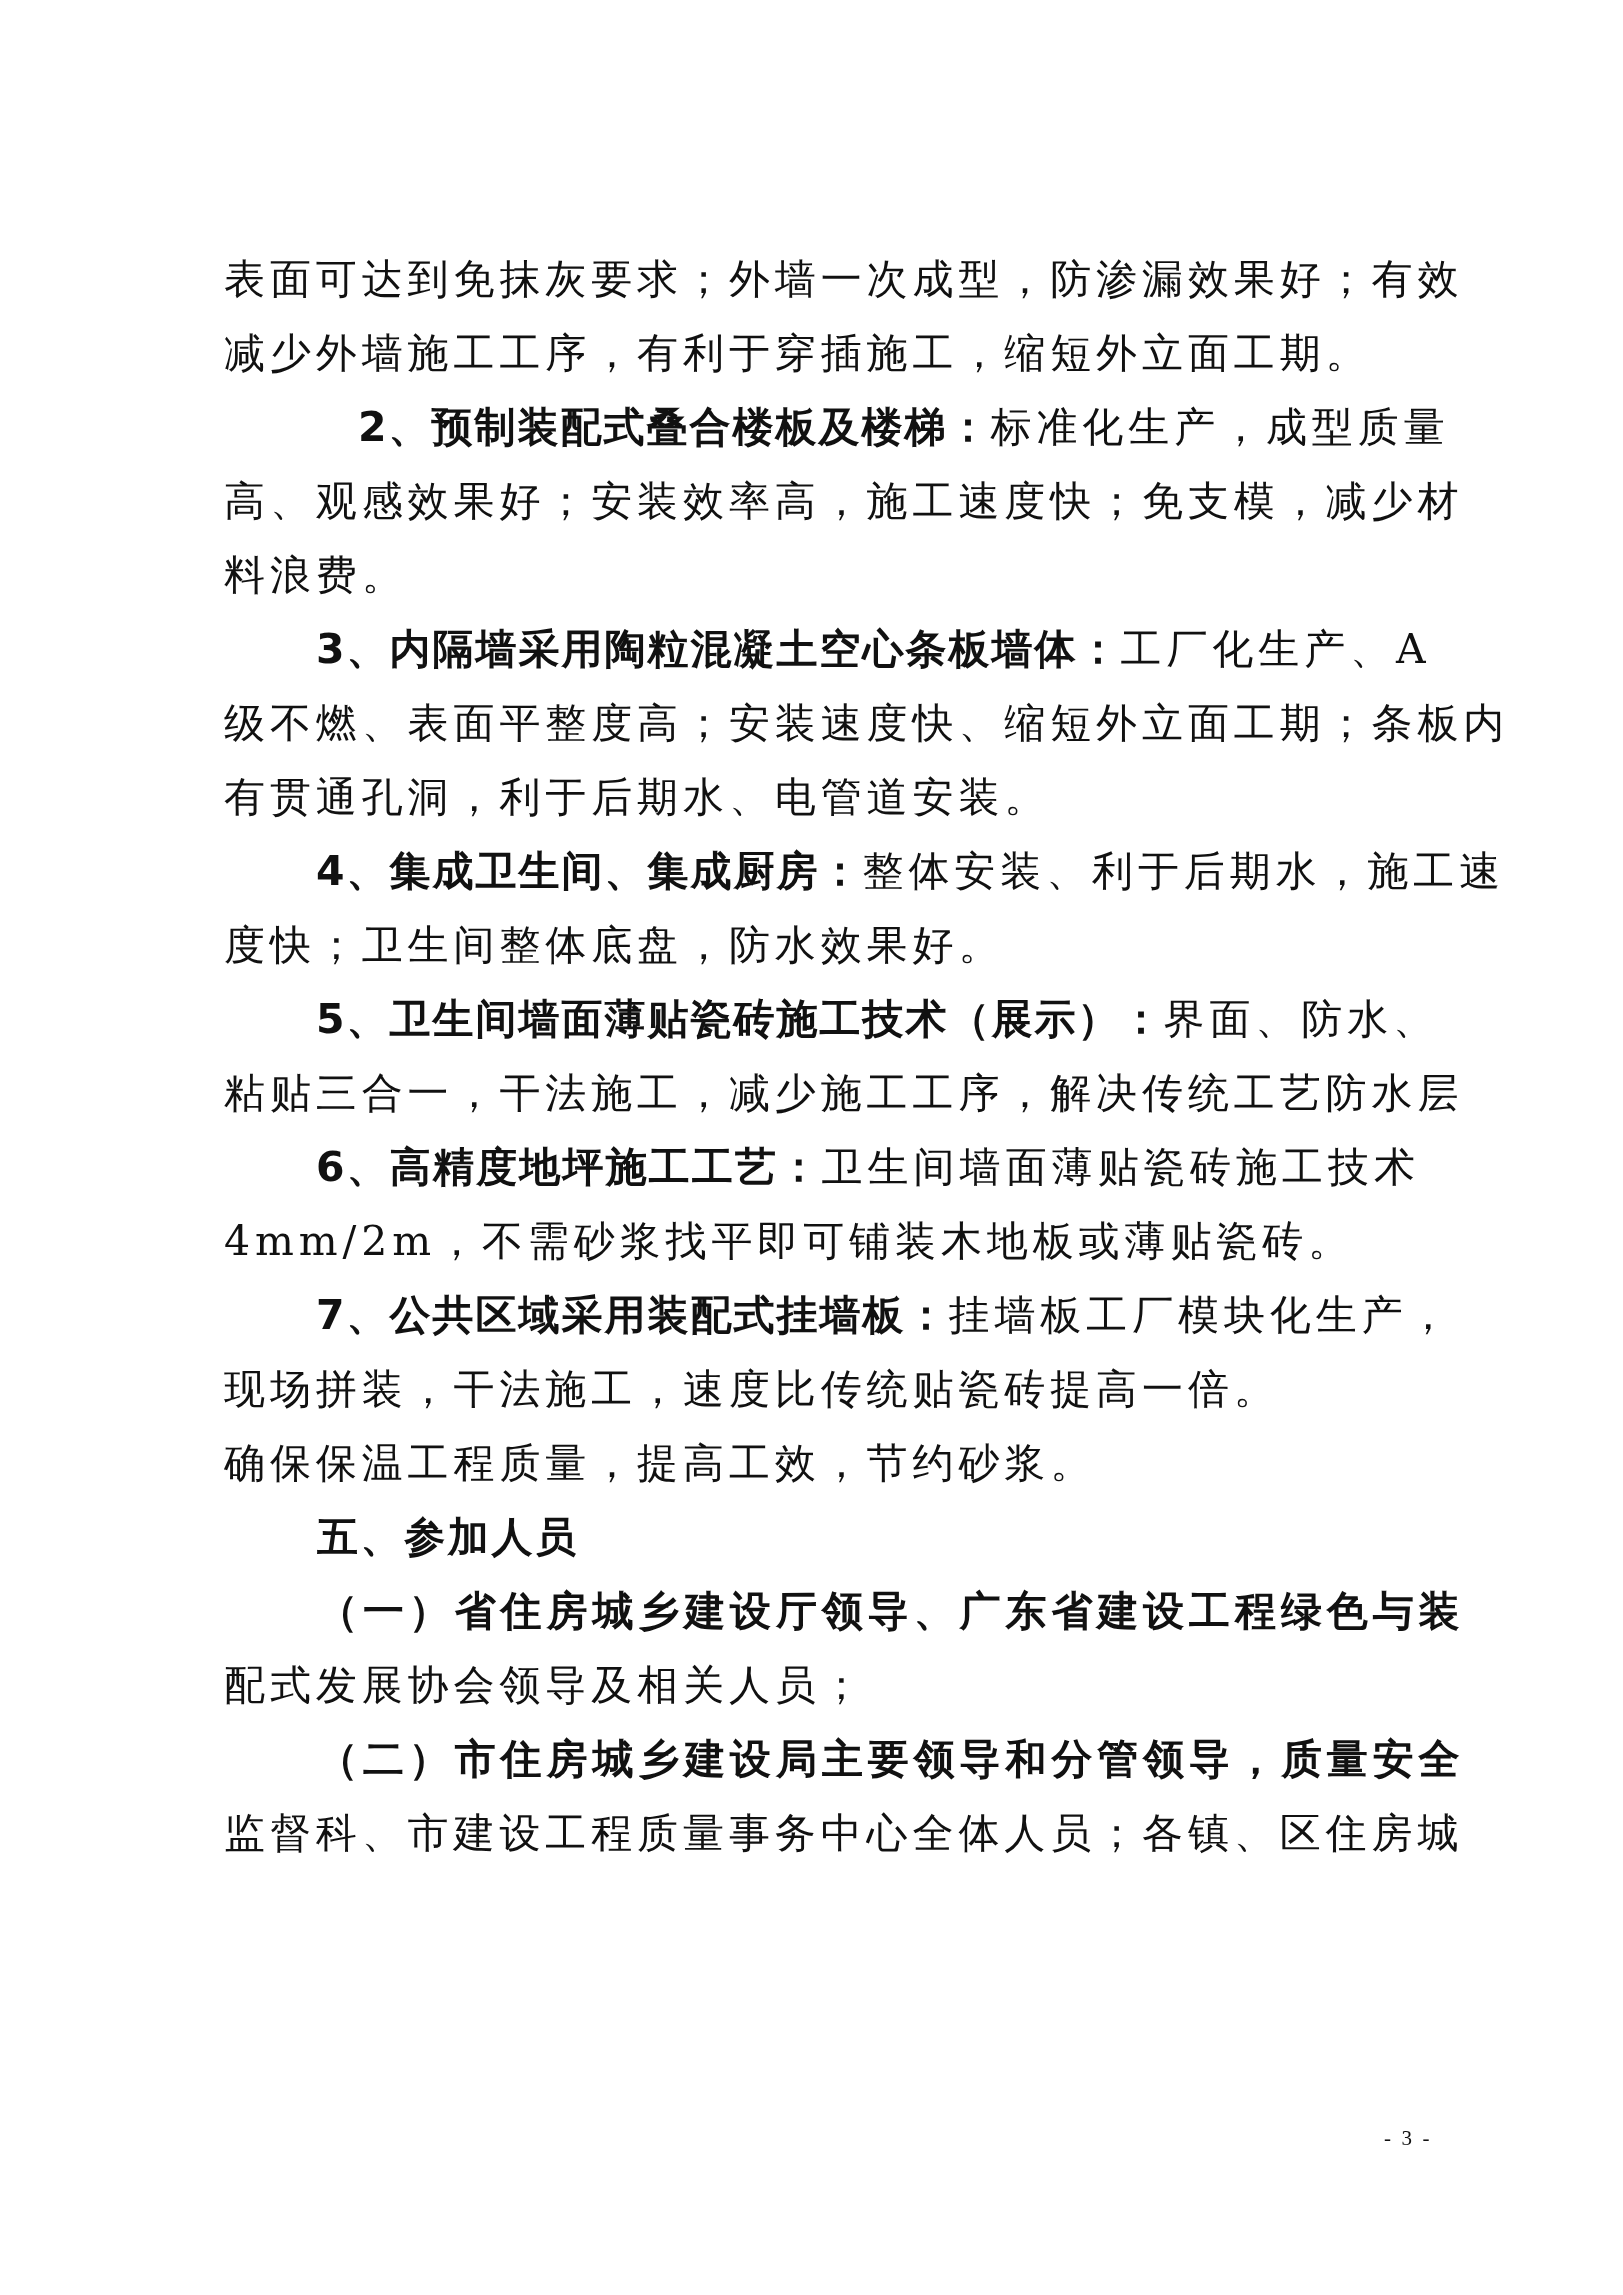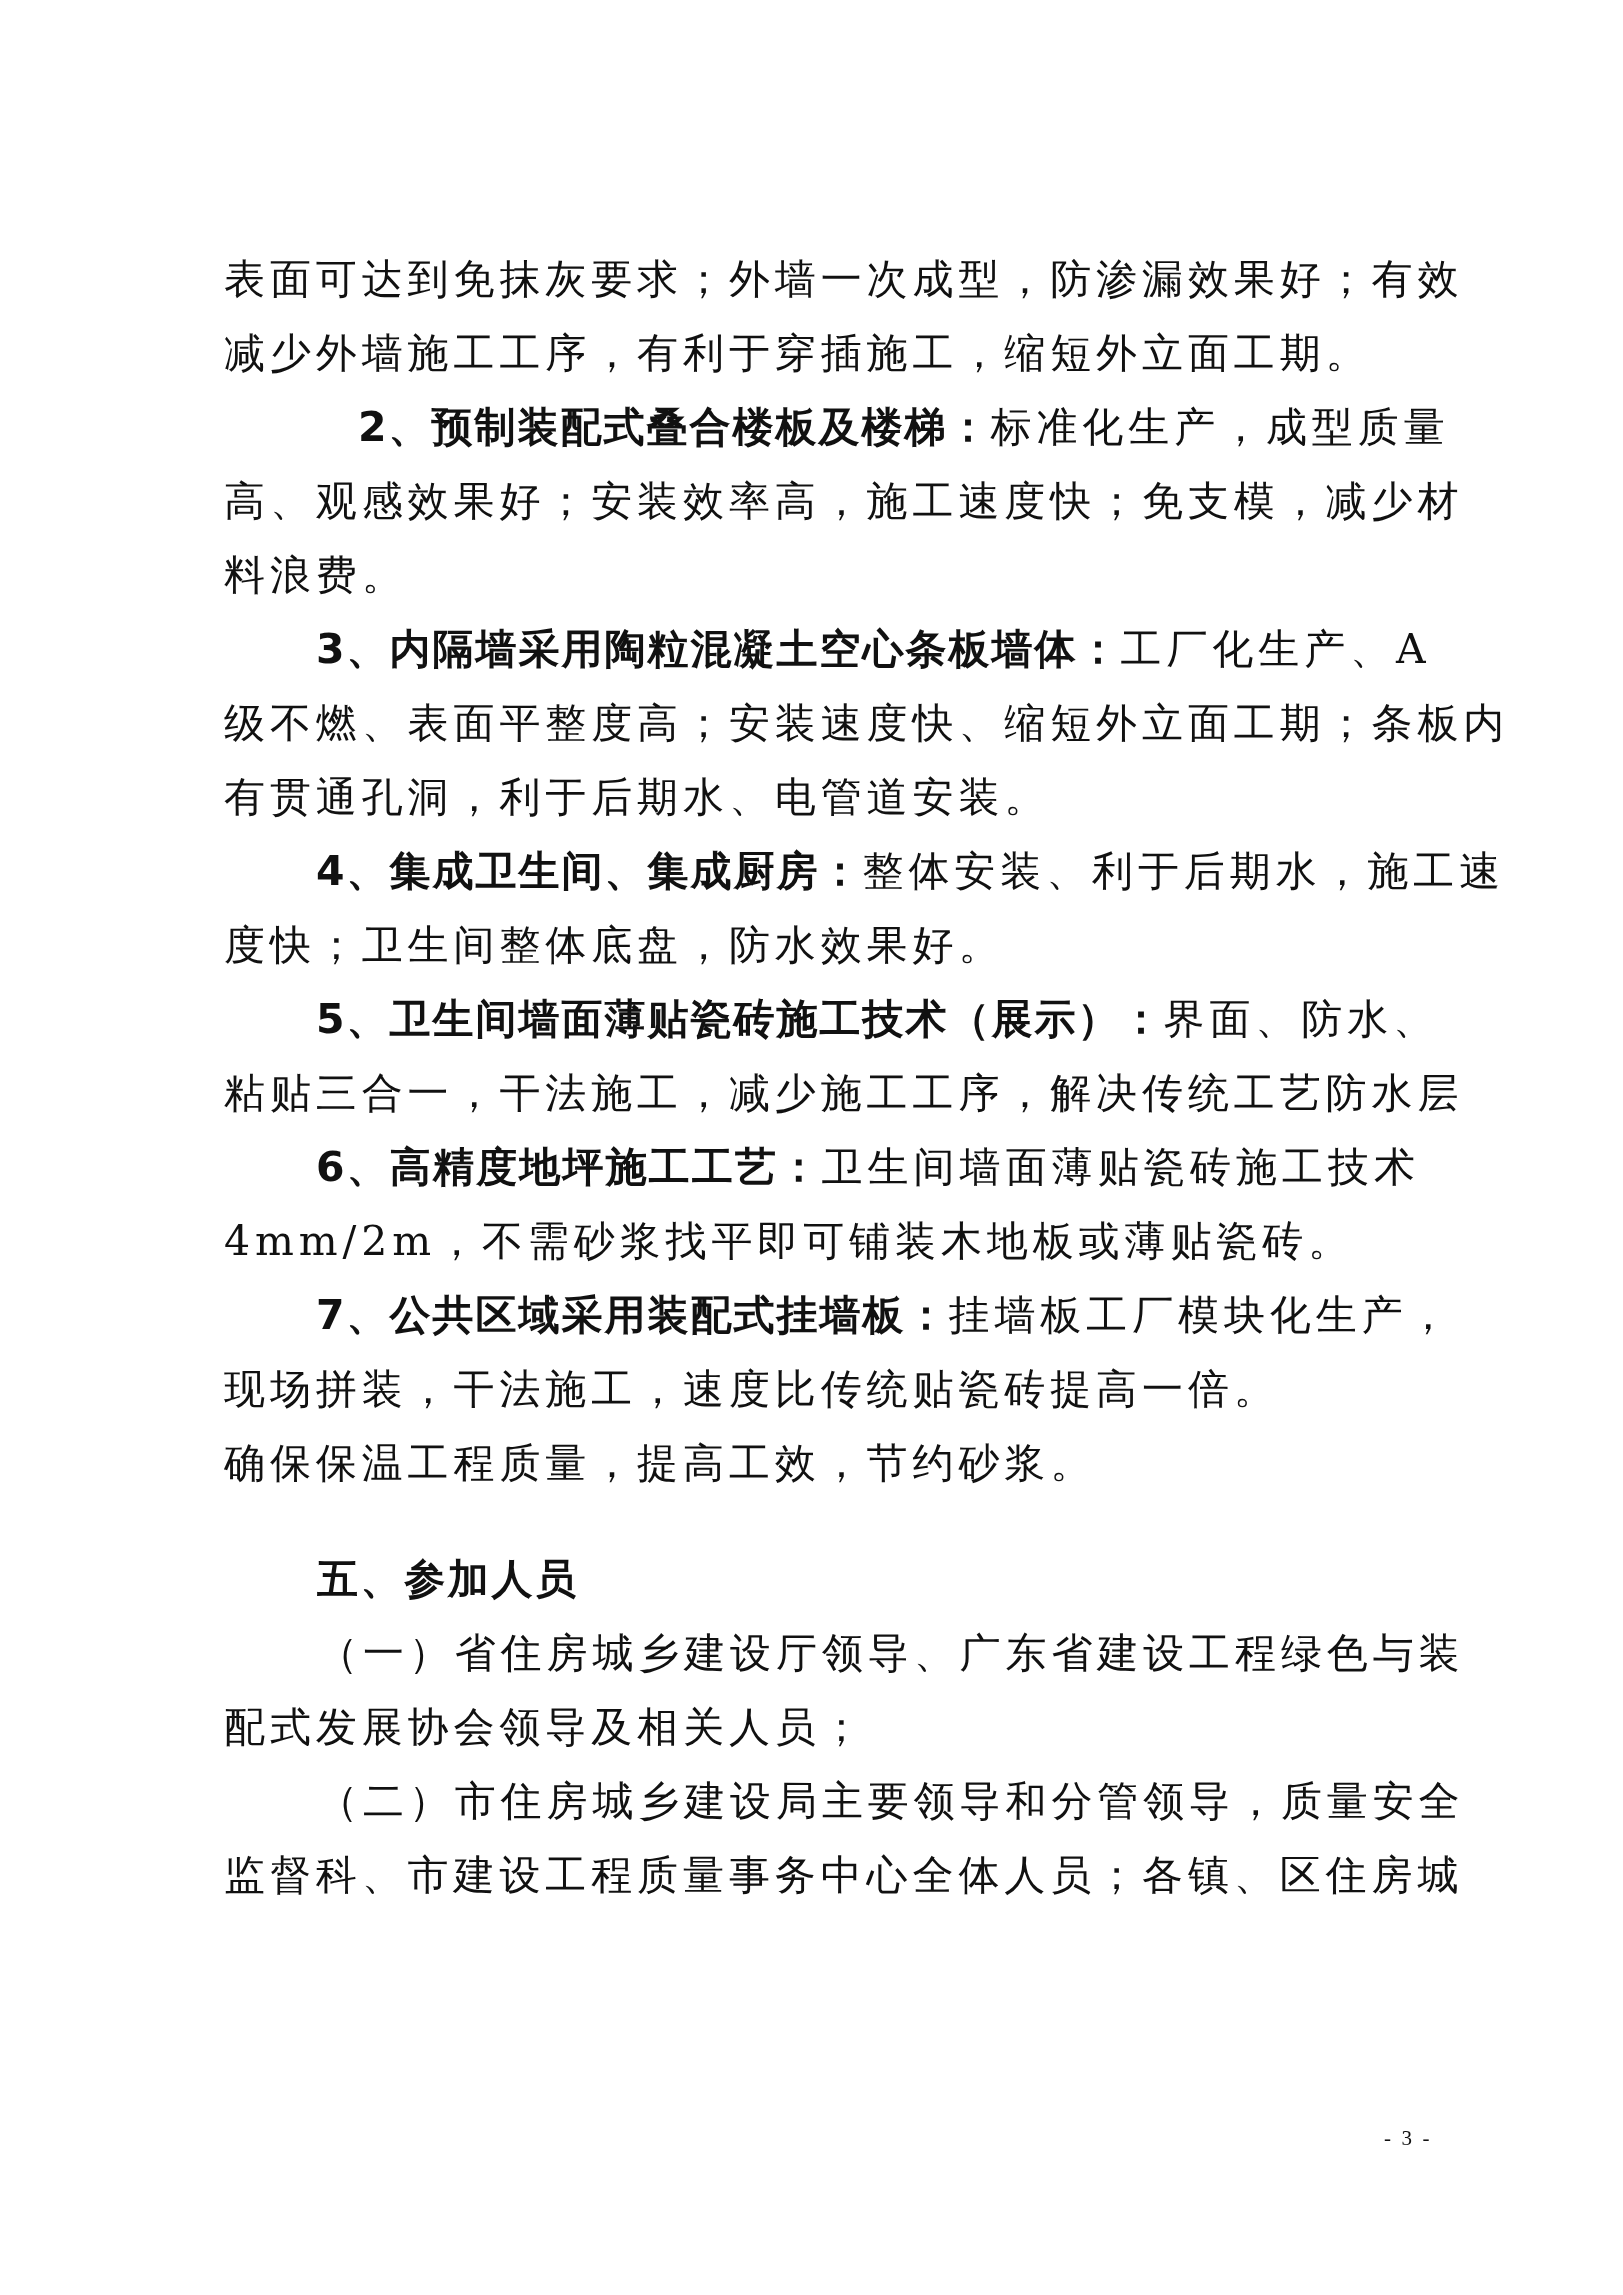--- a/index.html
+++ b/index.html
@@ -46,31 +46,31 @@
       padding-left: 92px;
     }
     .indent-item2 {
       padding-left: 134px;
     }
     .indent-head {
       padding-left: 93px;
     }
     .indent-sub {
       padding-left: 93px;
+      font-weight: bold;
     }
     .bold {
       font-family: "DejaVu Sans", "Liberation Sans", sans-serif;
       font-weight: bold;
       letter-spacing: 2px;
     }
     .heading {
       font-family: "DejaVu Sans", "Liberation Sans", sans-serif;
       font-weight: bold;
       letter-spacing: 2.6px;
-      margin-top: 42px;
     }
     .page-number {
       position: absolute;
       left: 1384px;
       top: 2126px;
       font-family: "Liberation Serif", "DejaVu Serif", serif;
       font-size: 21px;
       color: #111111;
       letter-spacing: 2.6px;
     }

